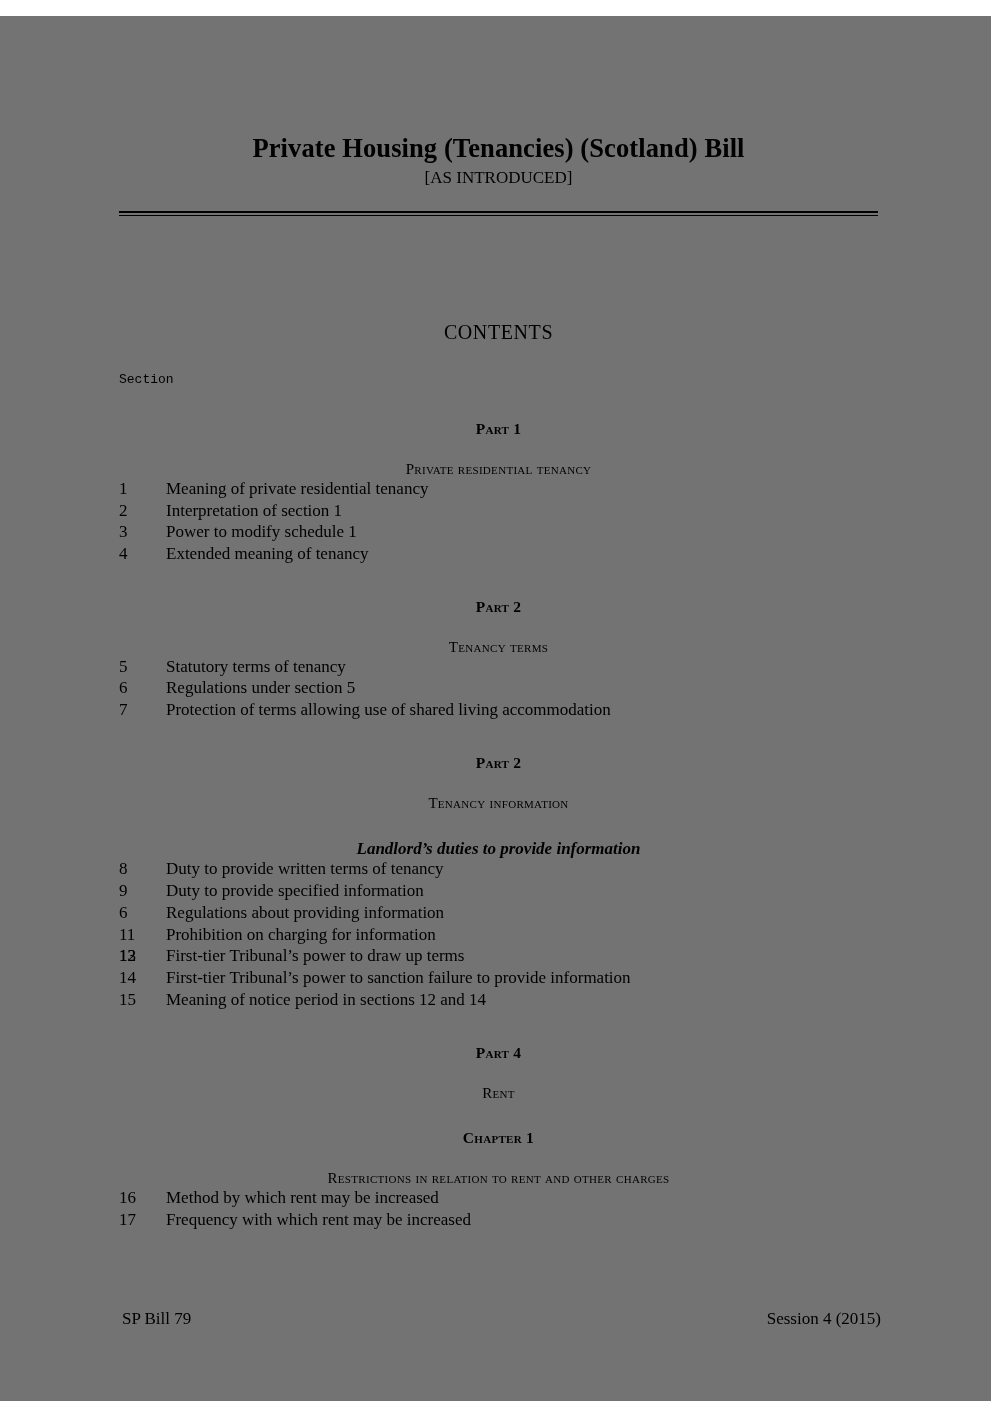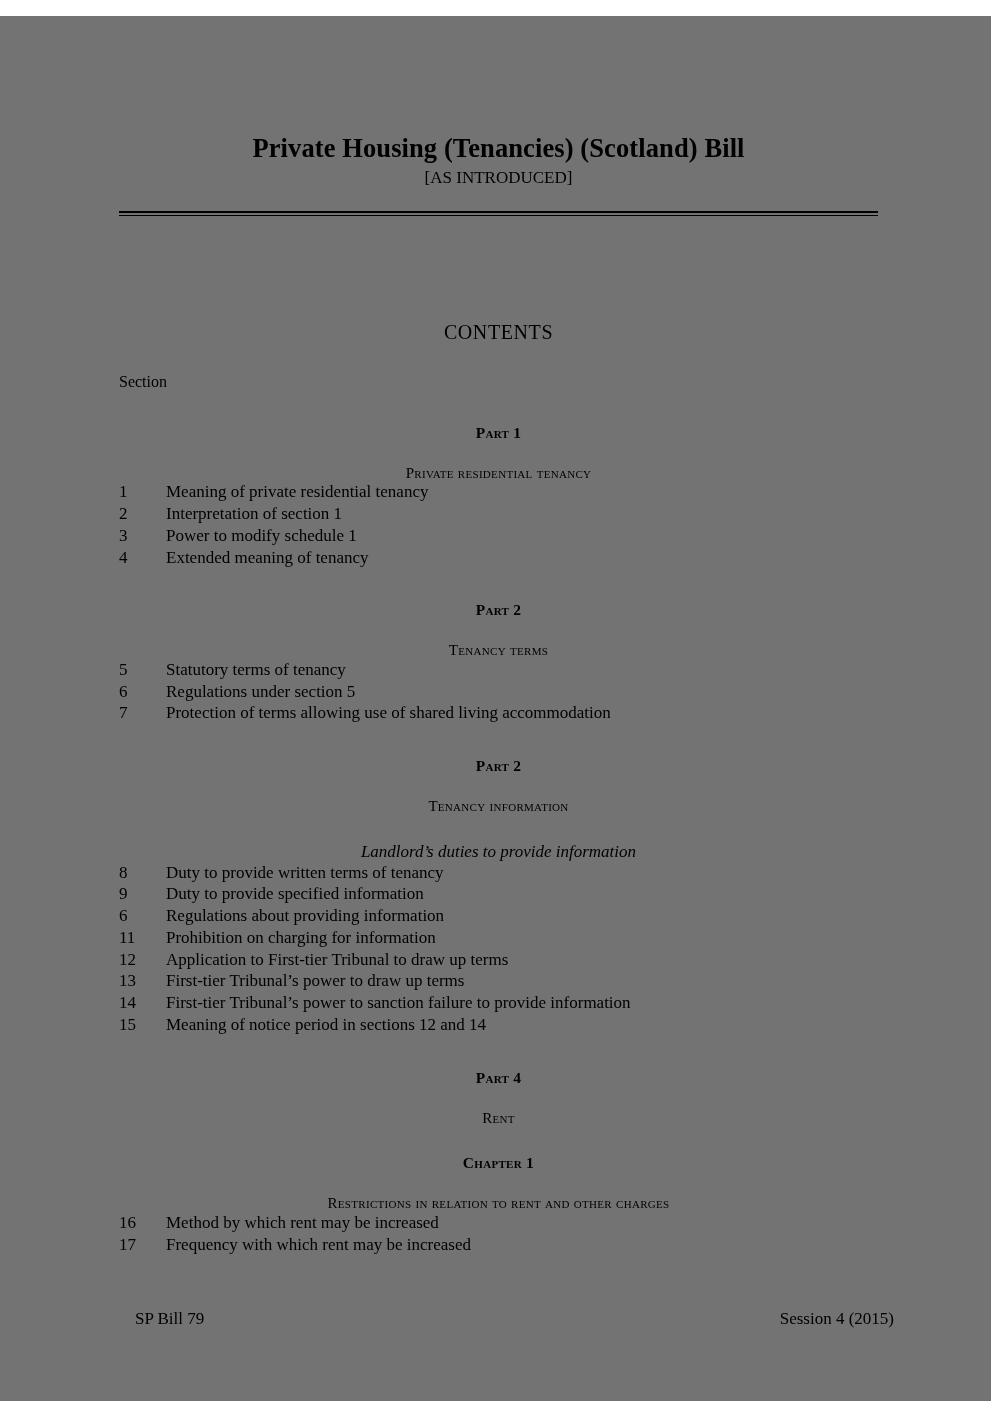--- a/index.html
+++ b/index.html
@@ -69,24 +69,25 @@
   }
   .contents-heading {
     font-size: 20px;
     font-weight: normal;
     text-align: center;
     letter-spacing: 0.6px;
     margin: 0;
     line-height: 1.15;
   }
   .section-label {
-    font-size: 16px;
+    font-size: 13px;
     text-align: left;
     margin: 29px 0 0 0;
     line-height: 1.1;
+    font-family: Liberation Mono, monospace;
   }
 
   
   .part-heading {
     font-size: 15.5px;
     font-weight: bold;
     text-align: center;
     font-variant: small-caps;
     letter-spacing: 0.3px;
     line-height: 1.1;
@@ -97,21 +98,21 @@
     font-weight: normal;
     text-align: center;
     font-variant: small-caps;
     letter-spacing: 0.3px;
     line-height: 1.1;
     margin: 0;
   }
   .group-heading {
     font-size: 17px;
     font-style: italic;
-    font-weight: normal;
+    font-weight: bold;
     text-align: center;
     line-height: 1.1;
     margin: 0;
   }
 
   
   .block-part      { margin-top: 33px; }
   .block-subtitle  { margin-top: 24px; }
   .block-chapter   { margin-top: 28px; }
   .block-group     { margin-top: 28px; }
@@ -136,21 +137,21 @@
     position: absolute;
     left: 0;
     top: 0;
     width: 40px;
     text-align: left;
   }
 
   
   .footer {
     position: absolute;
-    left: 135px;
+    left: 122px;
     top: 1294px;
     width: 759px;
     display: flex;
     justify-content: space-between;
     align-items: baseline;
     font-size: 17px;
     line-height: 1.1;
   }
 </style>
 </head>
@@ -235,21 +236,20 @@
         </li>
         <li>
           <span class="num">11</span>
           <span class="txt">Prohibition on charging for information</span>
         </li>
       </ol>
 
       <ol class="section-list block-list-tight">
         <li>
           <span class="num">12</span>
-          <span class="txt">Application to First-tier Tribunal to draw up terms</span>
         </li>
         <li>
           <span class="num">13</span>
           <span class="txt">First-tier Tribunal’s power to draw up terms</span>
         </li>
         <li>
           <span class="num">14</span>
           <span class="txt">First-tier Tribunal’s power to sanction failure to provide information</span>
         </li>
         <li>

